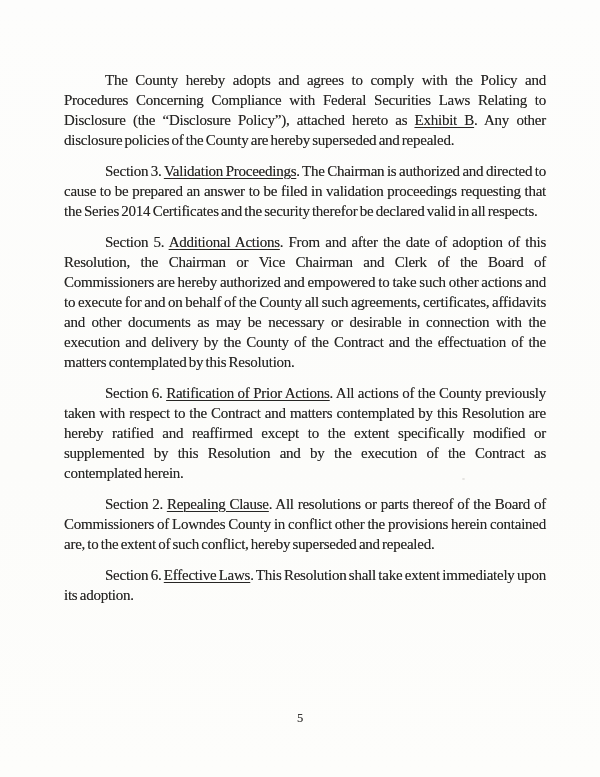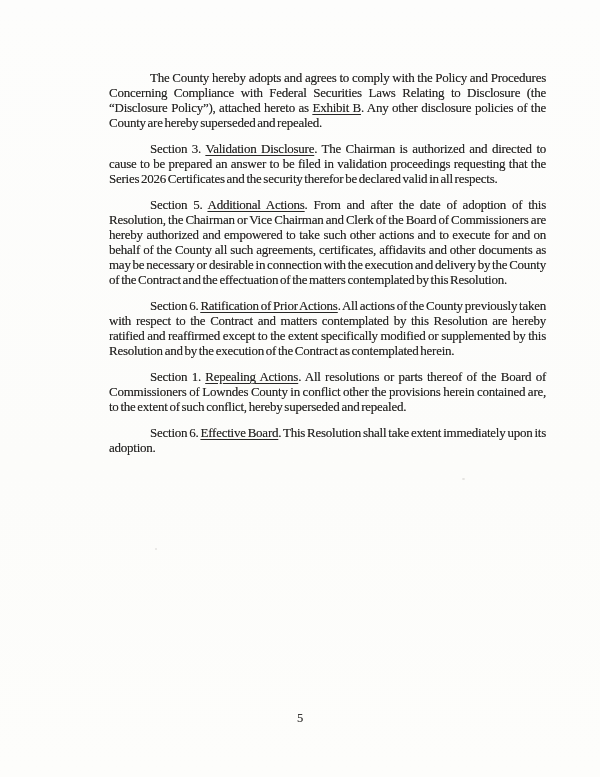--- a/index.html
+++ b/index.html
@@ -18,30 +18,29 @@
     height: 777px;
     background: linear-gradient(180deg, #fdfdfc 0%, #fcfcfa 60%, #fdfdfb 100%);
   }
   .content {
     position: absolute;
     top: 70px;
     left: 64px;
     width: 482px;
   }
   .para {
-    font-size: 13px;
-    line-height: 15px;
+    font-size: 15px;
+    line-height: 20px;
     letter-spacing: -0.25px;
     word-spacing: -1.2px;
     text-align: justify;
     text-indent: 41px;
     color: #272625;
     text-shadow: 0 0 0.55px rgba(45, 43, 40, 0.55);
     margin-bottom: 11px;
-    margin-left: 45px;
   }
   .para:last-child { margin-bottom: 0; }
   .u {
     text-decoration: underline;
     text-decoration-thickness: 1px;
     text-underline-offset: 2px;
   }
   .page-number {
     position: absolute;
     top: 711px;
@@ -63,29 +62,29 @@
   .speck.s3 { left: 510px; top: 258px; width: 2px; height: 1px; }
 </style>
 </head>
 <body>
 
 <div class="sheet">
   <div class="content">
 
     <p class="para"><span>The County hereby adopts and agrees to comply with the Policy and Procedures Concerning Compliance with Federal Securities Laws Relating to Disclosure (the “Disclosure Policy”), attached hereto as </span><span class="u">Exhibit B</span><span>. Any other disclosure policies of the County are hereby superseded and repealed.</span></p>
 
-    <p class="para"><span>Section 3. </span><span class="u">Validation Disclosure</span><span>. The Chairman is authorized and directed to cause to be prepared an answer to be filed in validation proceedings requesting that the Series 2026 Certificates and the security therefor be declared valid in all respects.</span></p>
+    <p class="para"><span>Section 3. </span><span class="u">Validation Proceedings</span><span>. The Chairman is authorized and directed to cause to be prepared an answer to be filed in validation proceedings requesting that the Series 2014 Certificates and the security therefor be declared valid in all respects.</span></p>
 
     <p class="para"><span>Section 5. </span><span class="u">Additional Actions</span><span>. From and after the date of adoption of this Resolution, the Chairman or Vice Chairman and Clerk of the Board of Commissioners are hereby authorized and empowered to take such other actions and to execute for and on behalf of the County all such agreements, certificates, affidavits and other documents as may be necessary or desirable in connection with the execution and delivery by the County of the Contract and the effectuation of the matters contemplated by this Resolution.</span></p>
 
     <p class="para"><span>Section 6. </span><span class="u">Ratification of Prior Actions</span><span>. All actions of the County previously taken with respect to the Contract and matters contemplated by this Resolution are hereby ratified and reaffirmed except to the extent specifically modified or supplemented by this Resolution and by the execution of the Contract as contemplated herein.</span></p>
 
-    <p class="para"><span>Section 1. </span><span class="u">Repealing Actions</span><span>. All resolutions or parts thereof of the Board of Commissioners of Lowndes County in conflict other the provisions herein contained are, to the extent of such conflict, hereby superseded and repealed.</span></p>
+    <p class="para"><span>Section 2. </span><span class="u">Repealing Clause</span><span>. All resolutions or parts thereof of the Board of Commissioners of Lowndes County in conflict other the provisions herein contained are, to the extent of such conflict, hereby superseded and repealed.</span></p>
 
-    <p class="para"><span>Section 6. </span><span class="u">Effective Board</span><span>. This Resolution shall take extent immediately upon its adoption.</span></p>
+    <p class="para"><span>Section 6. </span><span class="u">Effective Laws</span><span>. This Resolution shall take extent immediately upon its adoption.</span></p>
 
   </div>
 
   <div class="page-number">5</div>
 
   <div class="speck s1"></div>
   <div class="speck s2"></div>
   <div class="speck s3"></div>
 </div>
 

